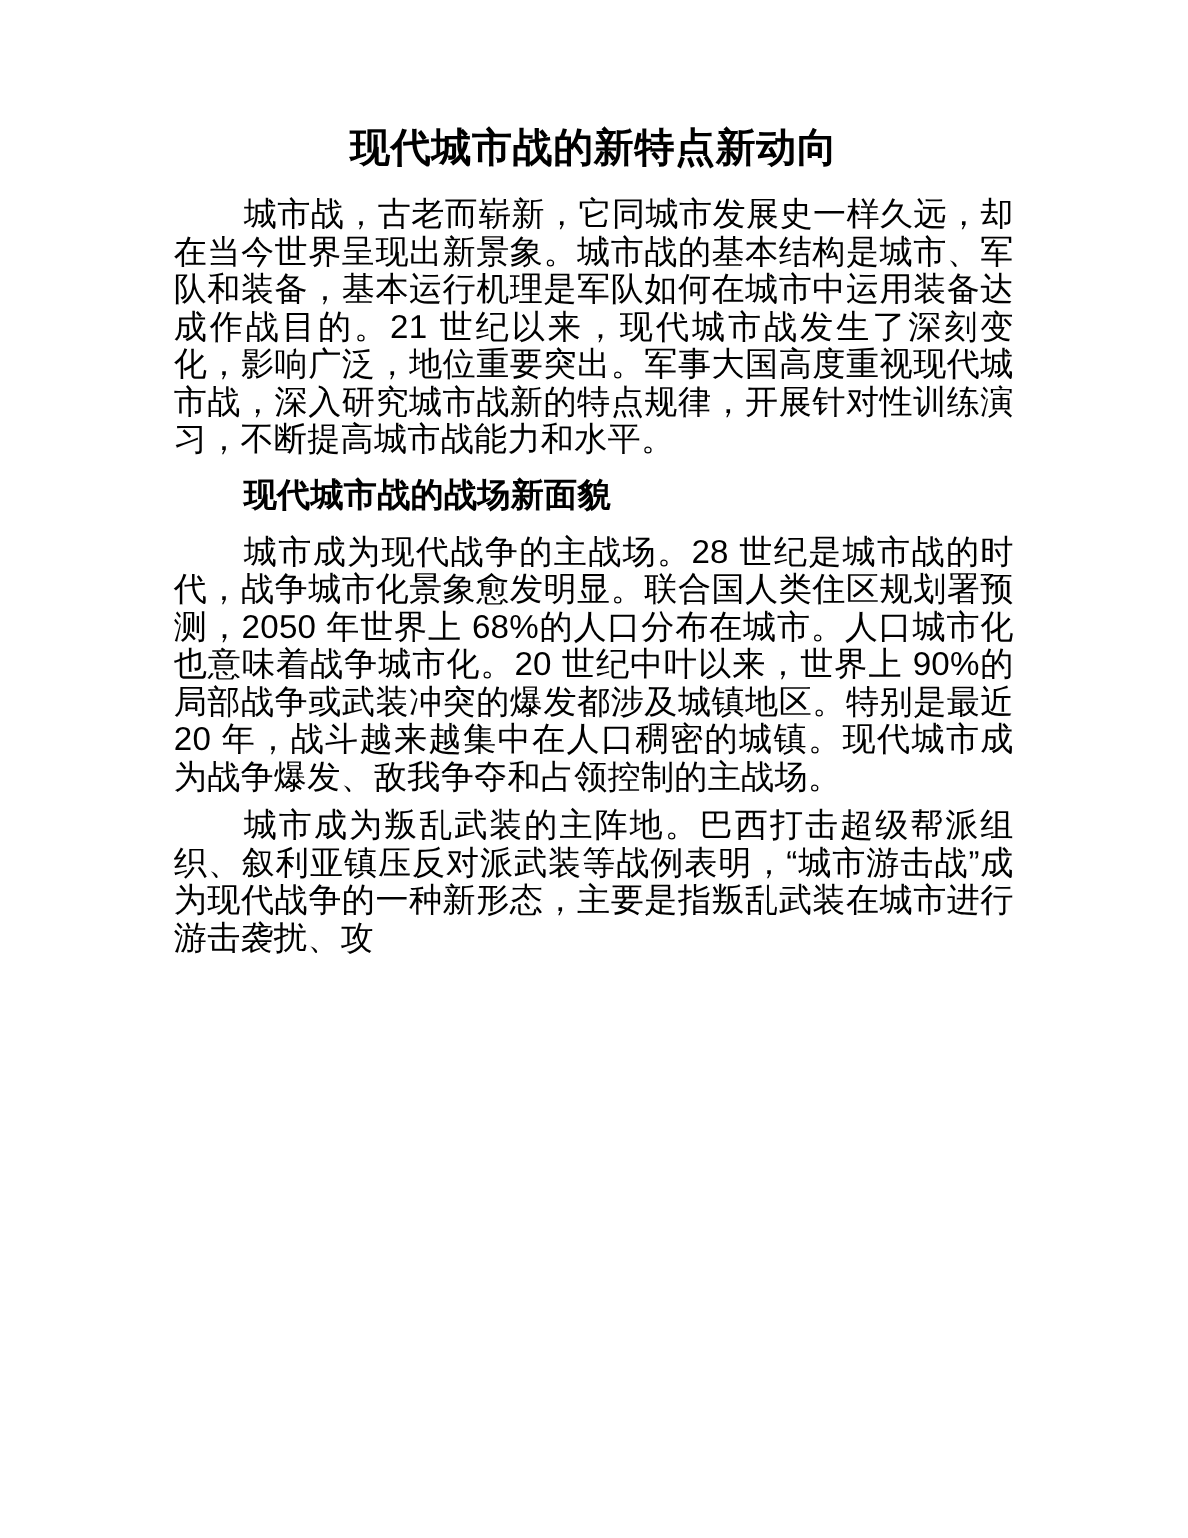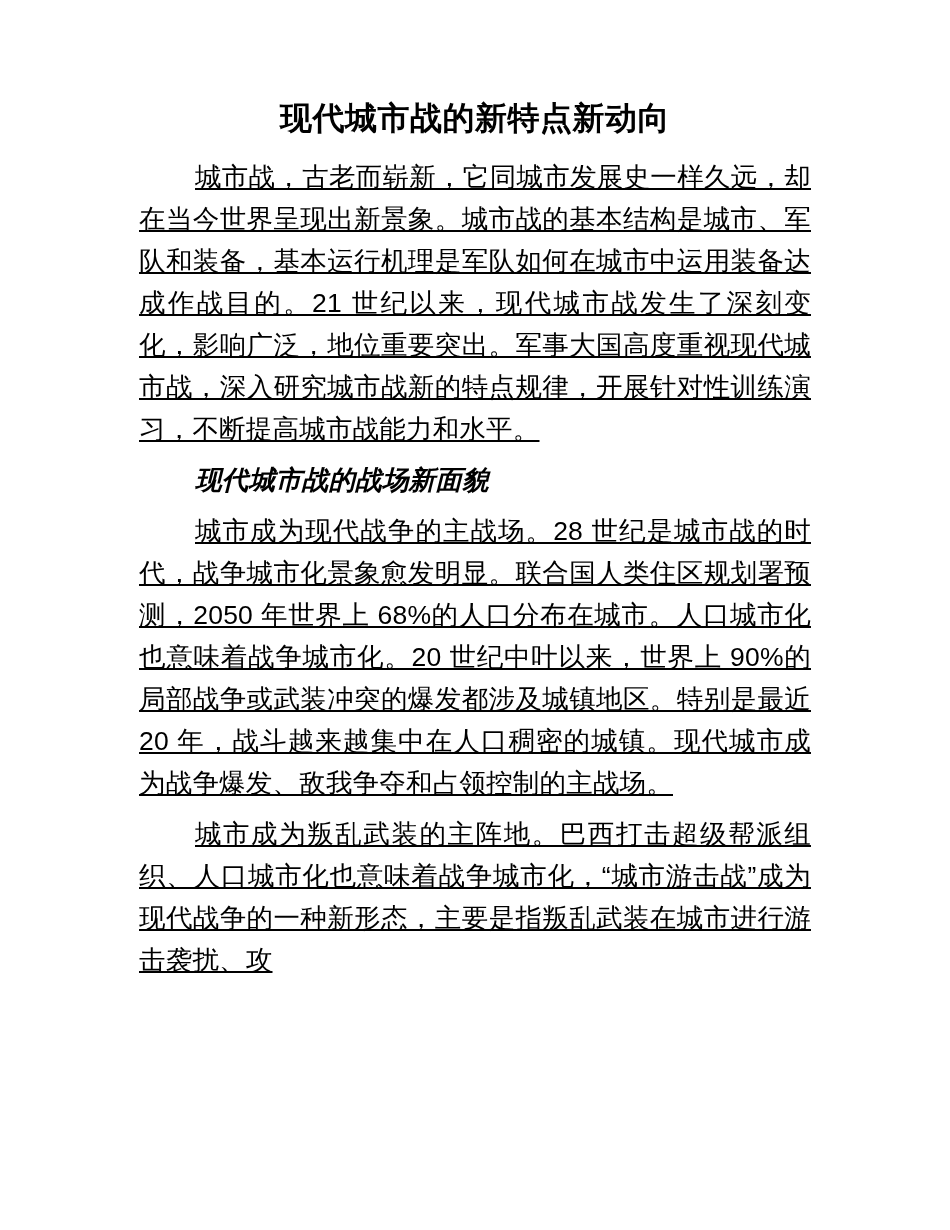--- a/index.html
+++ b/index.html
@@ -29,55 +29,53 @@
   .doc-title {
     font-size: 32px;
     font-weight: bold;
     text-align: center;
     line-height: 44px;
     margin: 0 0 16px 0;
     letter-spacing: 0.5px;
   }
   .para {
     font-size: 26.5px;
-    line-height: 42px;
+    line-height: 30px;
     text-align: justify;
     text-justify: inter-character;
     margin: 0;
     letter-spacing: 0.2px;
     text-indent: 56px;
-    text-decoration: underline;
   }
   .para + .para {
     margin-top: 9px;
   }
   .subhead {
     font-size: 26.5px;
     line-height: 42px;
     font-weight: bold;
     margin: 9px 0 0 0;
     text-indent: 56px;
     letter-spacing: 0.2px;
-    font-style: italic;
   }
   .subhead + .para {
     margin-top: 9px;
   }
 </style>
 </head>
 <body>
 
 <div class="page">
   <div class="content">
 
     <h1 class="doc-title">现代城市战的新特点新动向</h1>
 
     <p class="para">城市战，古老而崭新，它同城市发展史一样久远，却在当今世界呈现出新景象。城市战的基本结构是城市、军队和装备，基本运行机理是军队如何在城市中运用装备达成作战目的。21 世纪以来，现代城市战发生了深刻变化，影响广泛，地位重要突出。军事大国高度重视现代城市战，深入研究城市战新的特点规律，开展针对性训练演习，不断提高城市战能力和水平。</p>
 
     <p class="subhead">现代城市战的战场新面貌</p>
 
 
     <p class="para">城市成为现代战争的主战场。28 世纪是城市战的时代，战争城市化景象愈发明显。联合国人类住区规划署预测，2050 年世界上 68%的人口分布在城市。人口城市化也意味着战争城市化。20 世纪中叶以来，世界上 90%的局部战争或武装冲突的爆发都涉及城镇地区。特别是最近 20 年，战斗越来越集中在人口稠密的城镇。现代城市成为战争爆发、敌我争夺和占领控制的主战场。</p>
 
-    <p class="para">城市成为叛乱武装的主阵地。巴西打击超级帮派组织、人口城市化也意味着战争城市化，“城市游击战”成为现代战争的一种新形态，主要是指叛乱武装在城市进行游击袭扰、攻</p>
+    <p class="para">城市成为叛乱武装的主阵地。巴西打击超级帮派组织、叙利亚镇压反对派武装等战例表明，“城市游击战”成为现代战争的一种新形态，主要是指叛乱武装在城市进行游击袭扰、攻</p>
 
   </div>
 </div>
 
 </body></html>

